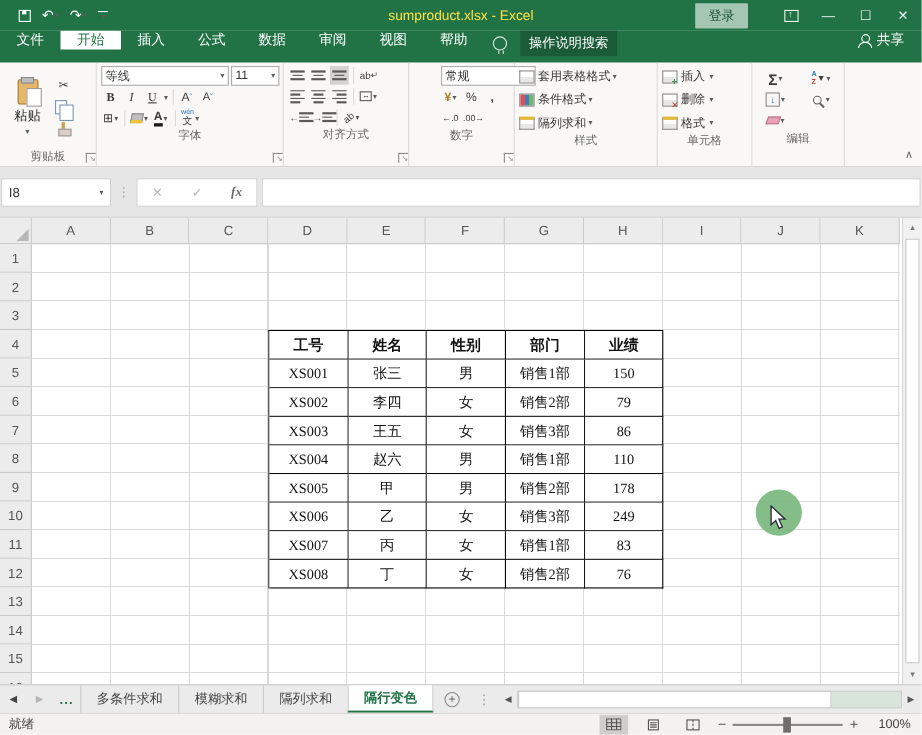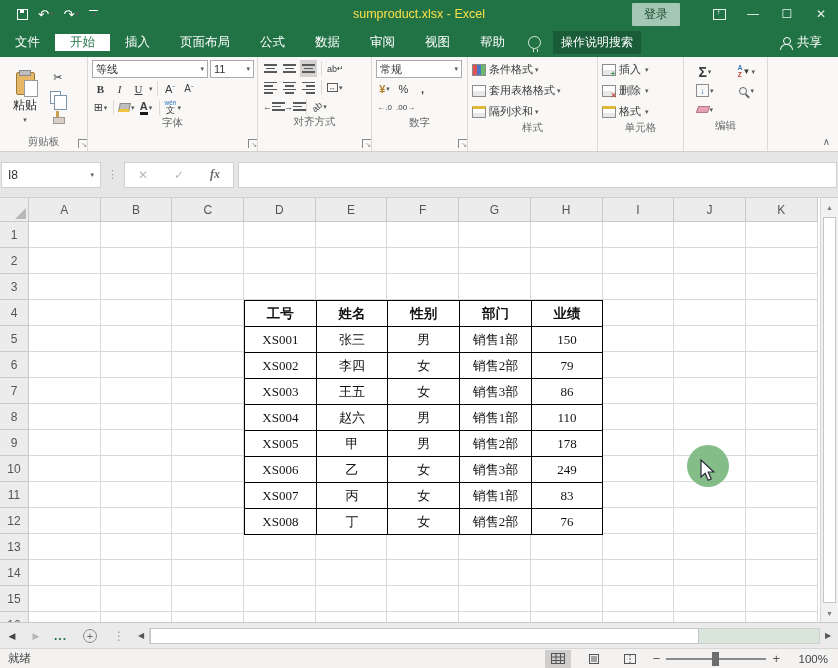--- a/index.html
+++ b/index.html
@@ -16,21 +16,21 @@
   .saveicon:before { content:""; position:absolute; top:0; left:2px; width:4px; height:3px; background:#fff; }
   .qatbar { display:inline-block; width:9px; border-top:1.5px solid #fff; margin-right:1px; }
   .title-text { position:absolute; left:0; right:0; text-align:center; font-size:12.5px; color:#fde047; pointer-events:none; }
   .tb-right { margin-left:auto; display:flex; align-items:center; height:100%; }
   .login-btn { background:#a3c7b2; color:#1d4d31; font-size:12px; padding:3px 12px; border-radius:1px; margin-right:22px; }
   .winbtn { width:34px; height:100%; display:flex; align-items:center; justify-content:center; font-size:12px; color:#eaf2ec; }
   .ribbonopt { width:13px; height:11px; border:1px solid #eaf2ec; display:inline-block; position:relative; }
   .ribbonopt:before { content:"↑"; position:absolute; left:3px; top:-2px; font-size:8px; }
 
   
-  .tabbar { height:29px; background:#217346; display:flex; align-items:center; color:#fff; }
+  .tabbar { height:29px; background:#217346; display:flex; align-items:flex-start; color:#fff; }
   .rtab { padding:0 15px; display:flex; align-items:center; font-size:12.5px; }
   .rtab.active { background:#fff; color:#217346; }
   .tab-search { display:flex; align-items:center; margin-left:8px; gap:12px; }
   .bulb { width:13px; height:13px; border:1.5px solid #dfebe3; border-radius:50%; position:relative; display:inline-block; }
   .bulb:after { content:""; position:absolute; left:3.5px; bottom:-4px; width:3px; height:3px; border-left:1.5px solid #dfebe3; border-right:1.5px solid #dfebe3; }
   .search-pill { background:#1a5c38; color:#fff; font-size:12px; padding:3px 8px; }
   .share { margin-left:auto; display:flex; align-items:center; gap:5px; padding-right:16px; font-size:12.5px; }
   .person { width:12px; height:12px; position:relative; display:inline-block; }
   .person:before { content:""; position:absolute; top:0; left:3px; width:6px; height:6px; border:1.2px solid #fff; border-radius:50%; }
   .person:after { content:""; position:absolute; bottom:-1px; left:0; width:11px; height:5px; border:1.2px solid #fff; border-bottom:none; border-radius:6px 6px 0 0; }
@@ -191,21 +191,20 @@
       <span class="winbtn">☐</span>
       <span class="winbtn">✕</span>
     </div>
   </div>
 
   <div class="tabbar">
     <div id="ribbon-tabs" style="display:flex;align-items:stretch;">
         <div class="rtab">文件</div>
         <div class="rtab active">开始</div>
         <div class="rtab">插入</div>
-        <div class="rtab">页面布局</div>
         <div class="rtab">公式</div>
         <div class="rtab">数据</div>
         <div class="rtab">审阅</div>
         <div class="rtab">视图</div>
         <div class="rtab">帮助</div>
       </div>
     <div class="tab-search">
       <span class="bulb"></span>
       <span class="search-pill">操作说明搜索</span>
     </div>
@@ -379,21 +378,21 @@
               <span style="font-size:9px;transform:rotate(-40deg);display:inline-block;">ab</span>
               <span class="dd">▾</span>
             </span>
         </div>
       </div>
       <div class="group-label">对齐方式</div>
       <span class="launcher">↘</span>
     </div>
 
     <div class="group" style="width:96px;">
-      <div class="font-rows" style="width:86px;">
+      <div class="font-rows" style="width:86px;margin-left:25px;">
         <div class="combo" style="width:86px;">
             <span>常规</span>
             <span class="dd">▾</span>
           </div>
         <div class="row-flex">
           <span class="sbtn">
               <span style="color:#b07c2a;font-weight:bold;">¥</span>
               <span class="dd">▾</span>
             </span>
           <span class="sbtn">
@@ -408,27 +407,27 @@
           <span class="sbtn" style="font-size:8px;">.00→</span>
         </div>
       </div>
       <div class="group-label">数字</div>
       <span class="launcher">↘</span>
     </div>
 
     <div class="group" style="width:130px;">
       <div class="font-rows" style="width:122px;">
         <div class="txtbtn">
+            <span class="mini"></span>
+            <span>套用表格格式</span>
+            <span class="dd" style="margin-left:2px;">▾</span>
+          </div>
+        <div class="txtbtn">
             <span class="mini cf"></span>
             <span>条件格式</span>
-            <span class="dd" style="margin-left:2px;">▾</span>
-          </div>
-        <div class="txtbtn">
-            <span class="mini"></span>
-            <span>套用表格格式</span>
             <span class="dd" style="margin-left:2px;">▾</span>
           </div>
         <div class="txtbtn">
             <span class="mini fmt"></span>
             <span>隔列求和</span>
             <span class="dd" style="margin-left:2px;">▾</span>
           </div>
       </div>
       <div class="group-label">样式</div>
     </div>
@@ -606,20 +605,26 @@
   <div class="vscroll">
     <div class="arr">▲</div>
     <div class="vthumb"></div>
     <div class="arr dn">▼</div>
   </div>
 
   <div class="tabsrow">
     <span class="navarr">◀</span>
     <span class="navarr disabled">▶</span>
     <span class="ellip">...</span>
+    <div id="sheettabs" style="display:flex;align-items:stretch;">
+        <div class="stab">多条件求和</div>
+        <div class="stab">模糊求和</div>
+        <div class="stab">隔列求和</div>
+        <div class="stab active">隔行变色</div>
+      </div>
     <span class="newsheet">
         <span class="pluscirc">+</span>
       </span>
     <span class="tdots">⋮</span>
     <div class="hscroll">
       <span class="hs-arr">◀</span>
       <div class="hs-track">
           <div class="hs-thumb"></div>
         </div>
       <span class="hs-arr">▶</span>

